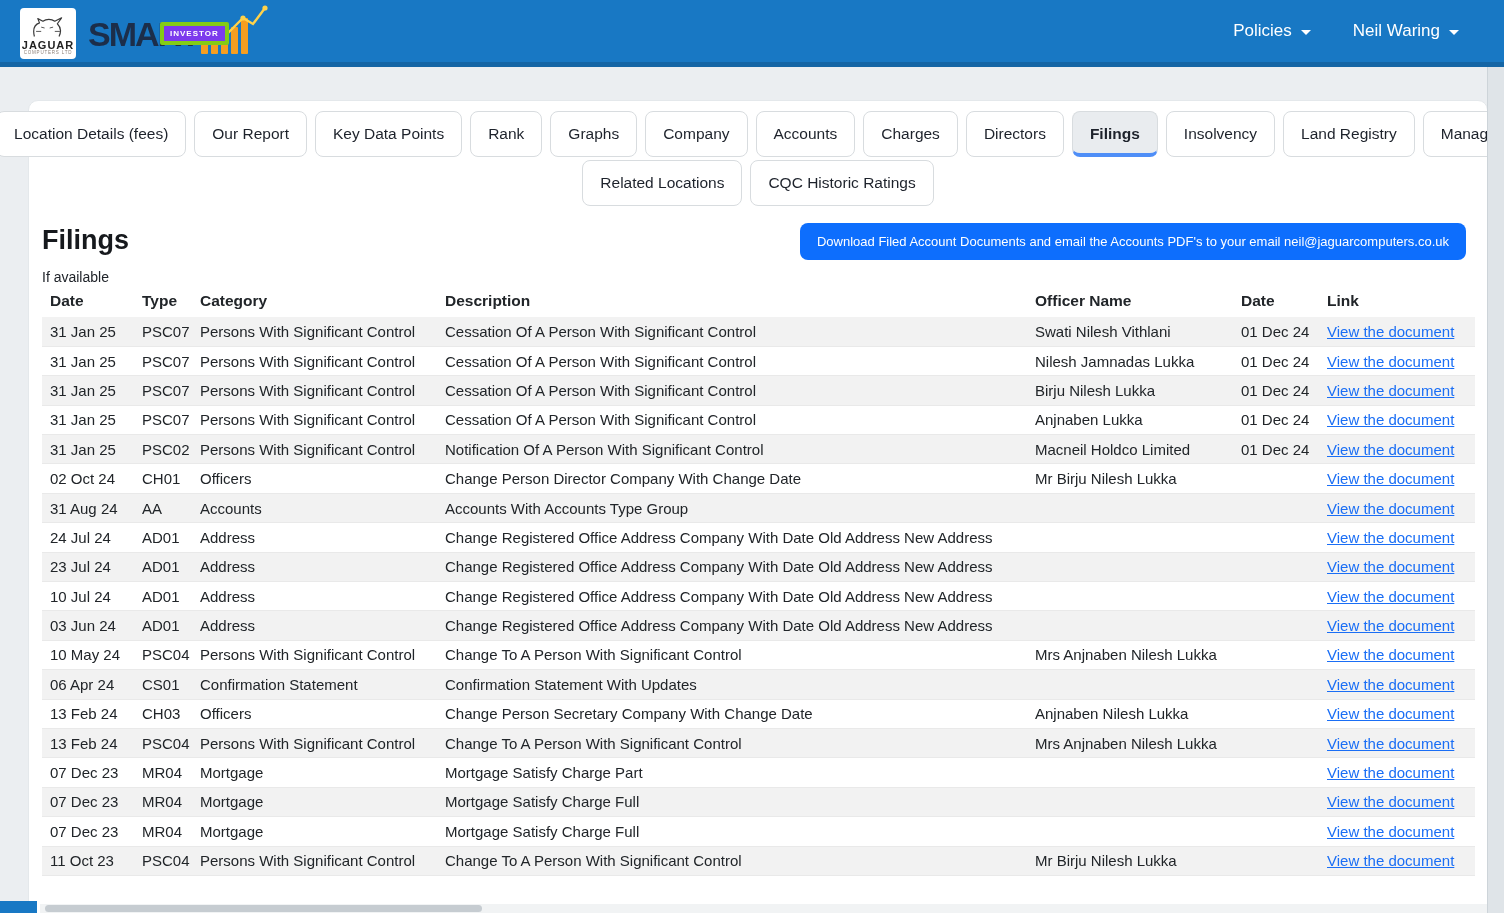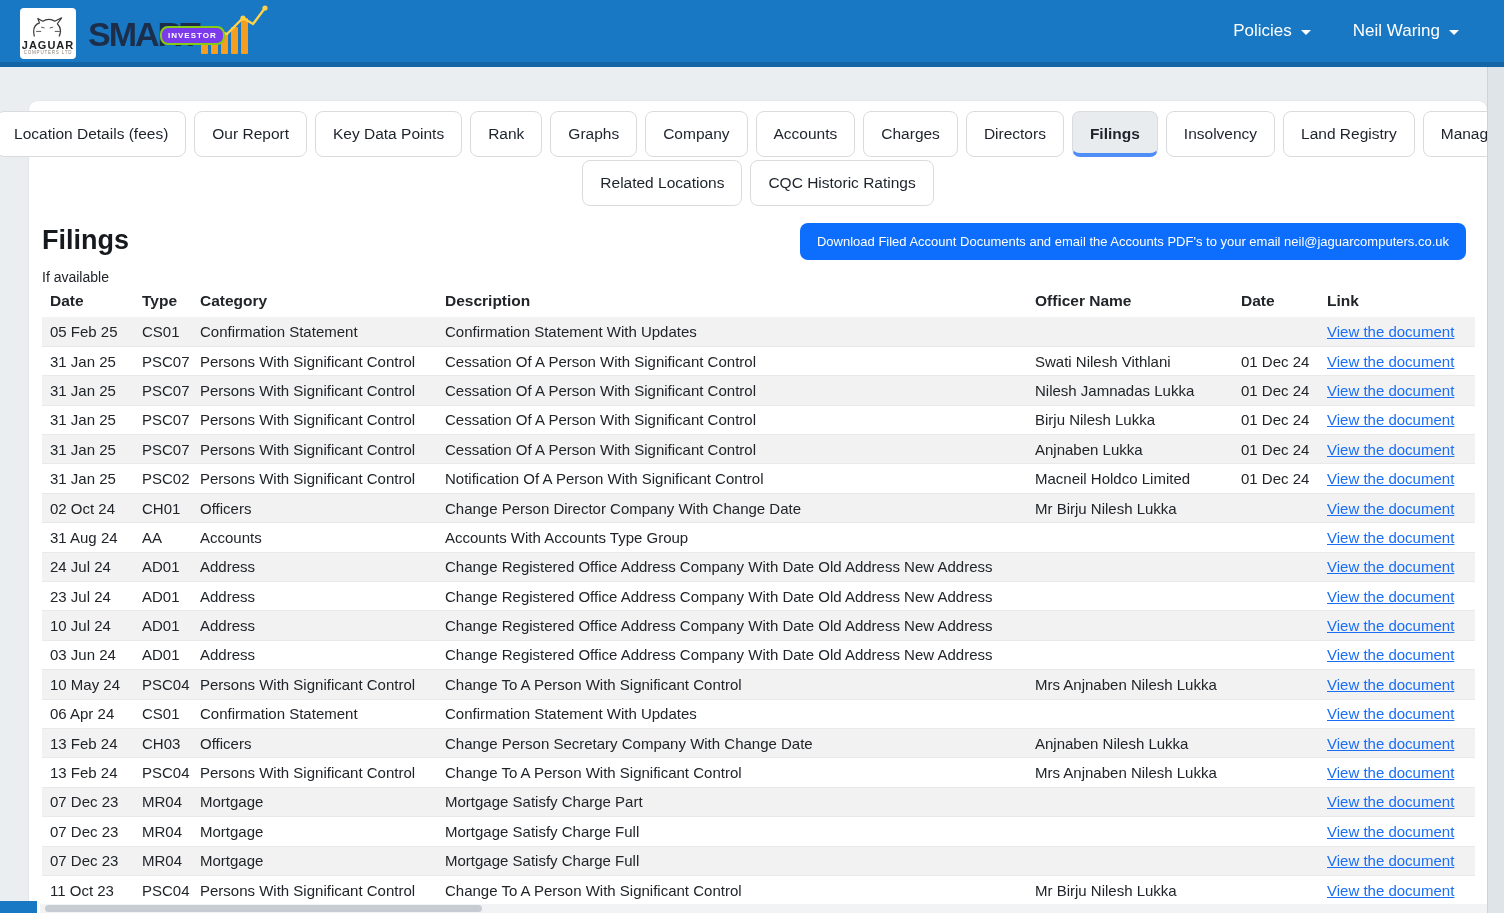--- a/index.html
+++ b/index.html
@@ -17,21 +17,21 @@
   .logo-title { font-size:11px; font-weight:700; letter-spacing:1px; color:#222; line-height:10px; }
   .logo-sub { font-size:4.5px; letter-spacing:.8px; color:#8a7f76; line-height:6px; }
   .smart-logo { display:flex; align-items:flex-end; margin-left:12px; position:relative; height:46px; }
   .smart-text { font-size:34px; font-weight:800; letter-spacing:-2px; color:var(--navy);
     line-height:40px; font-stretch:condensed; }
   .bars { display:flex; align-items:flex-end; gap:3px; margin-left:2px; position:relative; }
   .bars i { display:block; width:7px; background:var(--bar-orange); border-radius:1px; }
   .spark { position:absolute; left:-4px; bottom:8px; width:74px; height:40px; overflow:visible; }
   .investor-badge { position:absolute; left:72px; bottom:9px; background:var(--badge-purple);
     color:#fff; font-size:8px; font-weight:700; letter-spacing:1px; padding:3px 6px;
-    border:2px solid #84cc16; border-radius:8px; z-index:3; }
+    border:4px solid #84cc16; border-radius:2px; z-index:3; }
   .app-nav { display:flex; align-items:flex-start; gap:42px; }
   .nav-item { color:#fff; font-size:17px; display:flex; align-items:center; cursor:pointer; }
   .caret { display:inline-block; width:0; height:0; border-left:5px solid transparent;
     border-right:5px solid transparent; border-top:5px solid #fff; margin-left:9px; margin-top:3px; }
 
   
   .vscroll { position:absolute; top:67px; right:0; width:17px; bottom:0;
     background:#dfe4e8; border-left:1px solid #cdd4d9; }
   .hscroll-track { position:absolute; left:40px; right:17px; bottom:0; height:9px; background:#f1f3f4; }
   .hscroll-thumb { position:absolute; left:5px; top:1px; width:437px; height:7px;
@@ -150,29 +150,20 @@
           <th>Type</th>
           <th>Category</th>
           <th>Description</th>
           <th>Officer Name</th>
           <th>Date</th>
           <th>Link</th>
         </tr>
       </thead>
     <tbody id="tableBody">
         <tr>
-          <td>05 Feb 25</td>
-          <td>CS01</td>
-          <td>Confirmation Statement</td>
-          <td>Confirmation Statement With Updates</td>
-          <td></td>
-          <td></td>
-          <td><a class="doc-link">View the document</a></td>
-        </tr>
-        <tr>
           <td>31 Jan 25</td>
           <td>PSC07</td>
           <td>Persons With Significant Control</td>
           <td>Cessation Of A Person With Significant Control</td>
           <td>Swati Nilesh Vithlani</td>
           <td>01 Dec 24</td>
           <td><a class="doc-link">View the document</a></td>
         </tr>
         <tr>
           <td>31 Jan 25</td>

